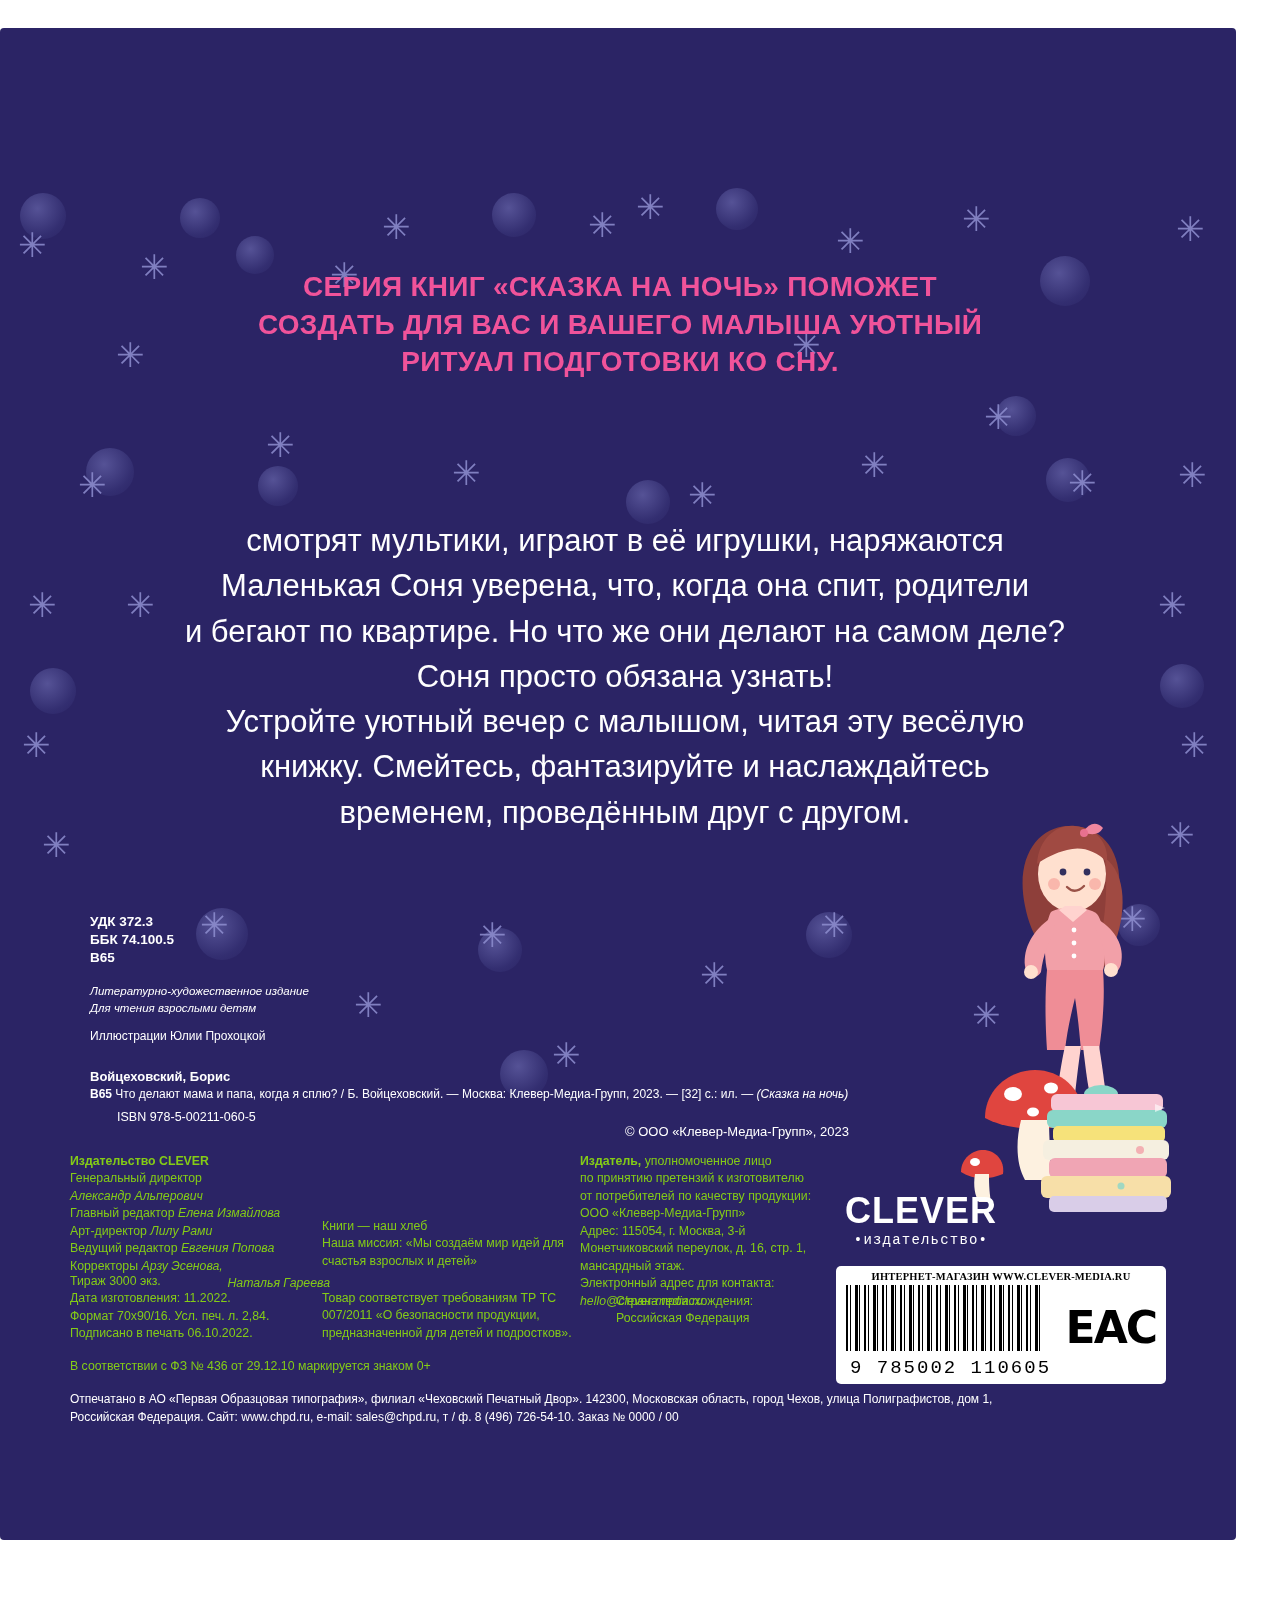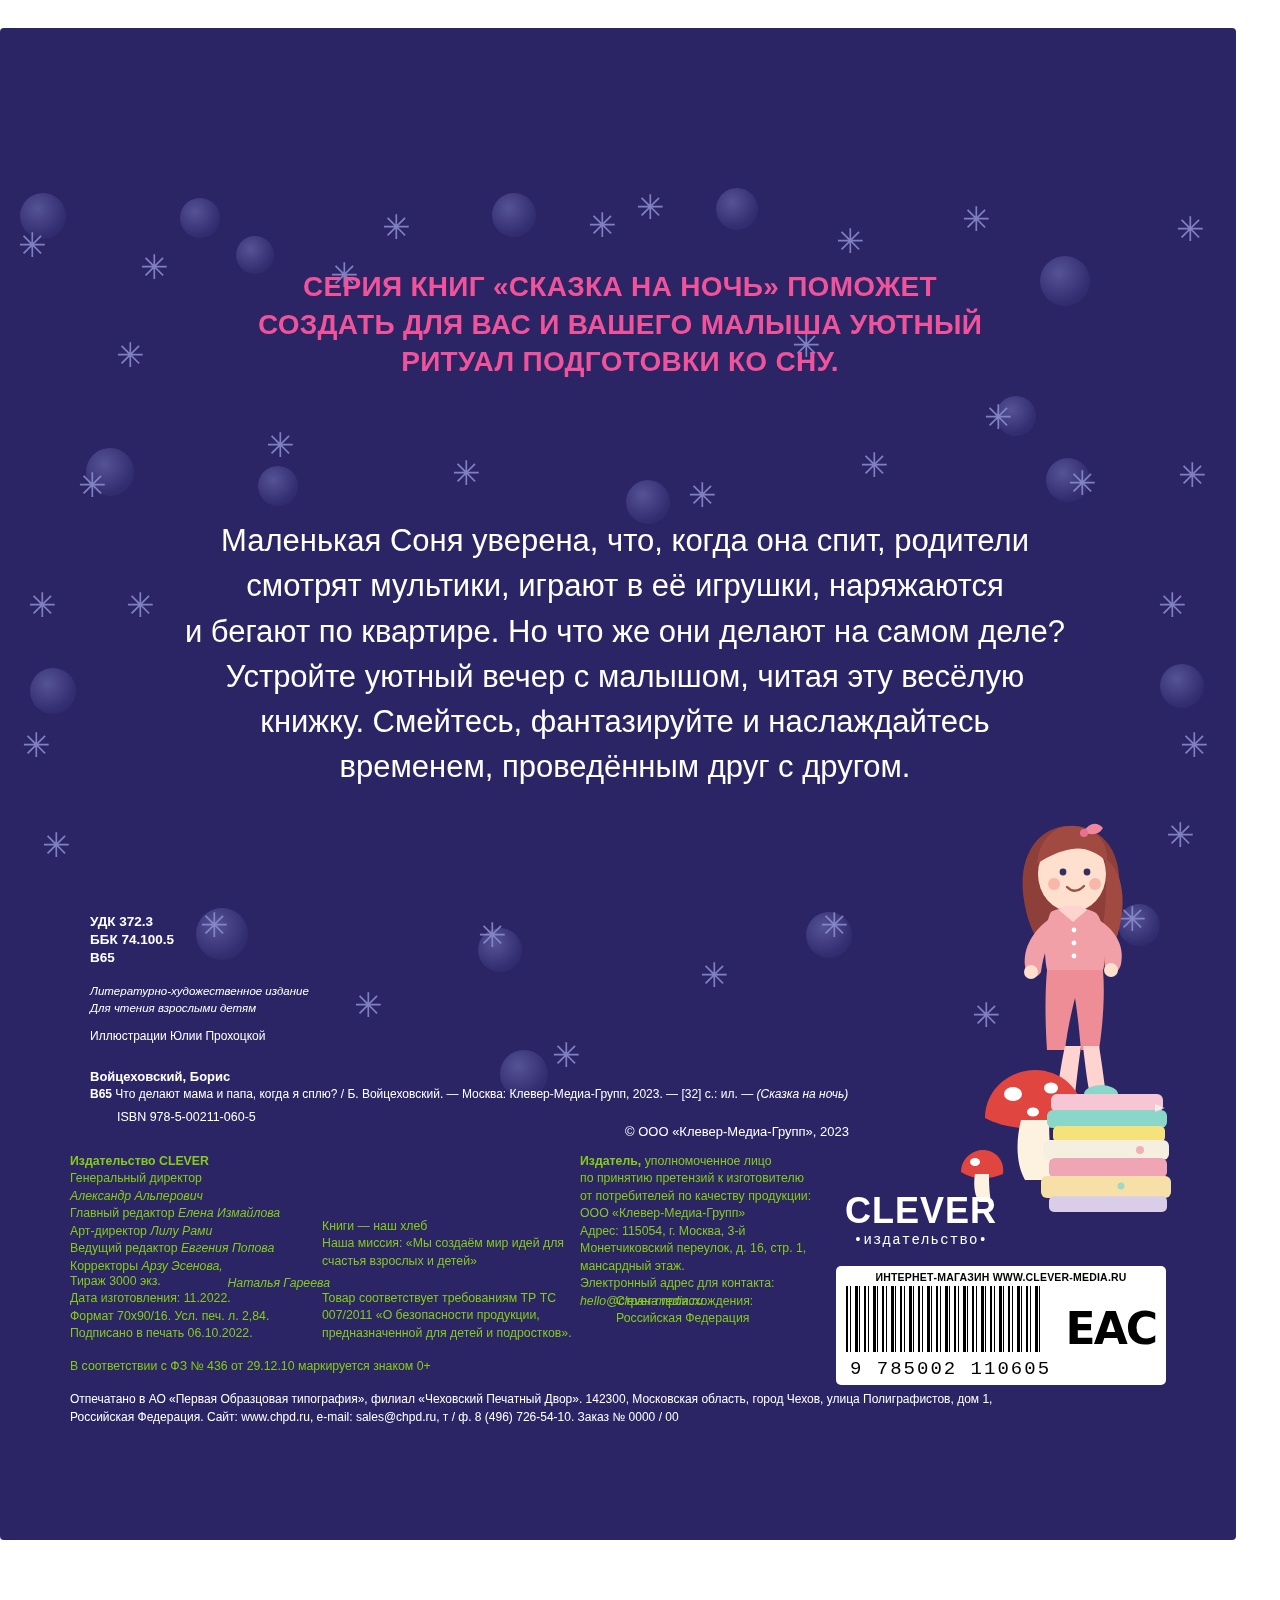--- a/index.html
+++ b/index.html
@@ -177,20 +177,21 @@
     padding: 0;
     overflow: hidden;
   }
   .barcode-caption {
     text-align: center;
     font-size: 10.5px;
     font-weight: bold;
     color: #000;
     padding: 5px 0 3px;
     letter-spacing: 0.2px;
+    font-family: Liberation Serif, serif;
   }
   .barcode-body {
     display: flex;
     align-items: flex-end;
     padding: 0 10px 6px 10px;
     gap: 22px;
   }
   .bars {
     flex: 1;
     height: 66px;
@@ -280,23 +281,24 @@
       <div class="deco star" style="left:792px; top:300px;">✳</div>
     </div>
 
     <div class="headline">
       <div>СЕРИЯ КНИГ «СКАЗКА НА НОЧЬ» ПОМОЖЕТ</div>
       <div>СОЗДАТЬ ДЛЯ ВАС И ВАШЕГО МАЛЫША УЮТНЫЙ</div>
       <div>РИТУАЛ ПОДГОТОВКИ КО СНУ.</div>
     </div>
 
     <div class="blurb">
+      <div>смотрят мультики, играют в её игрушки, наряжаются</div>
       <div>Маленькая Соня уверена, что, когда она спит, родители</div>
-      <div>смотрят мультики, играют в её игрушки, наряжаются</div>
       <div>и бегают по квартире. Но что же они делают на самом деле?</div>
+      <div>Соня просто обязана узнать!</div>
       <div>Устройте уютный вечер с малышом, читая эту весёлую</div>
       <div>книжку. Смейтесь, фантазируйте и наслаждайтесь</div>
       <div>временем, проведённым друг с другом.</div>
     </div>
 
     <div class="illustration">
       <svg width="250" height="440" viewBox="0 0 250 440" xmlns="http://www.w3.org/2000/svg">
 
         <path d="M70 118 C60 70 82 40 112 38 C146 36 168 62 164 104 C161 136 158 162 148 182 C140 196 120 196 110 186 C92 168 76 150 70 118 Z" fill="#8e3f3a"></path>
 

